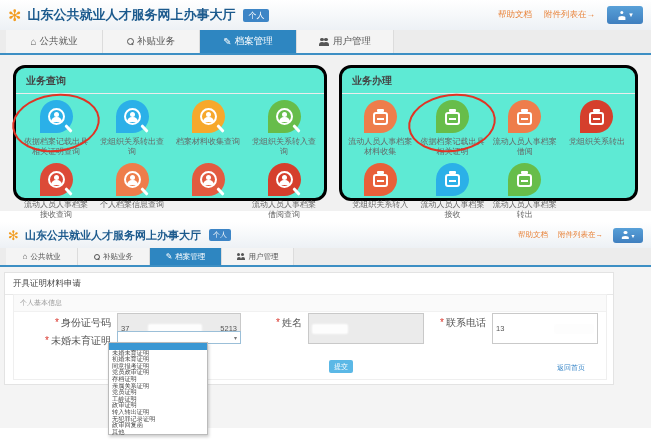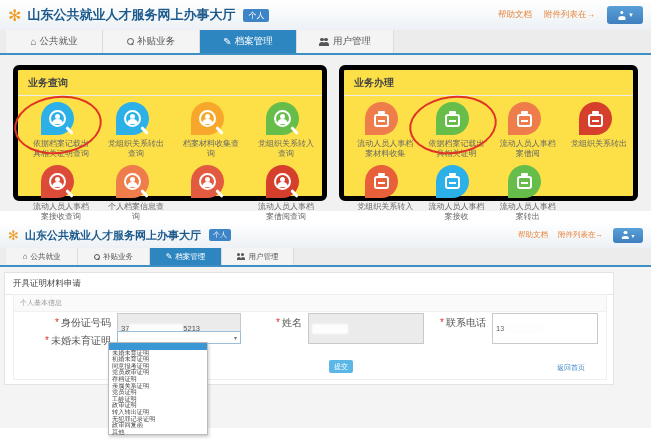--- a/index.html
+++ b/index.html
@@ -46,21 +46,21 @@
   #shot1 .hdr-link { font-size:8.5px; margin-left:12px; }
   #shot1 .user-btn { width:36px; height:18px; margin-left:12px; gap:3px; }
   #shot1 .user-btn .person-ico { width:9px; height:9px; }
   #shot1 .caret { font-size:7px; }
   #shot1 .tabbar { height:25px; }
   #shot1 .tab { width:97px; font-size:9.5px; }
   #shot1 .tab-ico { font-size:10px; }
   #shot1 .search-ico { width:7px; height:7px; }
   #shot1 .ppl-ico { width:11px; height:8px; }
   .s1-content { height:156px; background:#f1f1f1; padding:10px 13px; display:flex; gap:12px; }
-  .panel { background:#fde047; border:5px solid #000000; border-radius:6px; }
+  .panel { background:#5eead4; border:3px solid #000000; border-radius:12px; }
   .panel.query { width:314px; } .panel.handle { width:299px; }
   .panel-title { font-size:10px; font-weight:bold; color:#444; padding:6px 10px 5px;
     border-bottom:1px solid #ececec; }
   .icon-grid { display:flex; flex-wrap:wrap; padding:6px 2px 0; }
   .icon-item { width:25%; display:flex; flex-direction:column; align-items:center;
     position:relative; margin-bottom:5px; cursor:pointer; }
   .pin { width:33px; height:33px; border-radius:50% 50% 50% 0; position:relative;
     display:flex; align-items:center; justify-content:center; }
   .q-glyph { width:17px; height:17px; border:2px solid #fff; border-radius:50%; position:relative; }
   .q-glyph::before { content:""; position:absolute; width:5px; height:5px; background:#fff;
@@ -69,21 +69,21 @@
     border-radius:6px 6px 0 0; left:1px; bottom:1px; }
   .mag-handle { position:absolute; width:3px; height:9px; background:#fff;
     right:3px; bottom:0; transform:rotate(-42deg); border-radius:1px; }
   .b-glyph { width:15px; height:13px; border:2px solid #fff; border-radius:3px;
     position:relative; margin-top:3px; }
   .b-glyph::before { content:""; position:absolute; width:7px; height:3px; background:#fff;
     left:2px; top:-5px; border-radius:1px; }
   .b-glyph::after { content:""; position:absolute; width:7px; height:2px; background:#fff;
     left:2px; top:4px; }
   .icon-label { font-size:8px; color:#666; text-align:center; line-height:1.3;
-    margin-top:4px; padding:0 3px;margin-left:7px; }
+    margin-top:4px; padding:0 3px; }
   .ring { position:absolute; width:88px; height:58px; border:2px solid #e03425;
     border-radius:50%; top:-6px; left:50%; transform:translateX(-50%) rotate(-7deg);
     pointer-events:none; z-index:3; }
   
   #shot2 { top:222px; height:223px; }
   #shot2 .hdr { height:26px; }
   #shot2 .logo { font-size:13px; }
   #shot2 .site-title { font-size:11px; }
   #shot2 .badge { font-size:7px; padding:1px 4px; }
   #shot2 .hdr-link { font-size:7.5px; margin-left:10px; }
@@ -99,21 +99,21 @@
   .form-panel { position:absolute; left:4px; top:5px; width:610px; height:113px;
     background:#fff; border:1px solid #e3e3e3; z-index:5; }
   .form-title { font-size:8.5px; color:#444; padding:5px 8px 4px; border-bottom:1px solid #e8e8e8; }
   .fieldset { position:absolute; left:8px; top:21px; width:594px; height:86px;
     border:1px solid #efefef; }
   .fieldset-head { font-size:7px; color:#999; padding:3px 6px; background:#fafafa;
     border-bottom:1px solid #f1f1f1; }
   .f-label { position:absolute; font-size:10px; color:#555; text-align:right; }
   .f-star { color:#d9342b; margin-right:2px; }
   .f-input { position:absolute; height:31px; border:1px solid #c9c9c9; background:#fff;
-    font-size:7.5px; color:#555; display:flex; align-items:center; padding:0 3px; }
+    font-size:7.5px; color:#555; display:flex; align-items:center; padding:0 3px;justify-content:space-between; }
   .f-input.ro { background:#ebebeb; }
   .redact { display:inline-block; height:8px; background:#fdfdfd;
     box-shadow:0 0 2px 1px #fdfdfd; border-radius:1px; margin:0 1px; }
   .f-select { position:absolute; height:13px; border:1px solid #9bbfd8; background:#fff;
     display:flex; align-items:center; justify-content:flex-end; padding-right:3px;
     font-size:6px; color:#777; cursor:pointer; }
   .dropdown { position:absolute; left:103px; top:69px; width:100px; height:93px;
     background:#fff; border:1px solid #bbb; box-shadow:1px 2px 3px rgba(0,0,0,.2);
     z-index:30; list-style:none; }
   .dropdown li { height:6.6px; line-height:6.6px; font-size:6.2px; color:#444;

